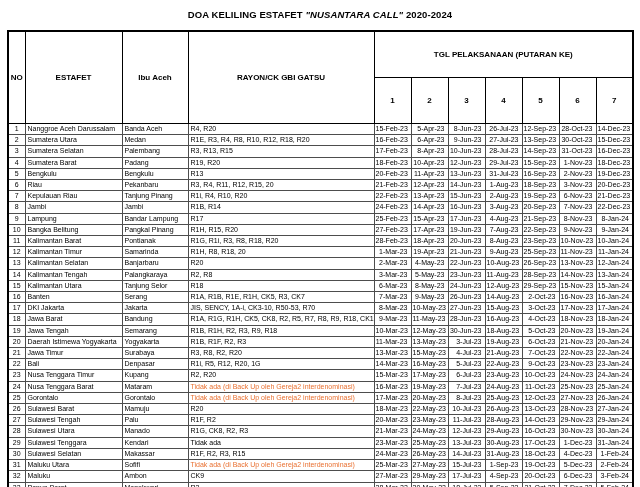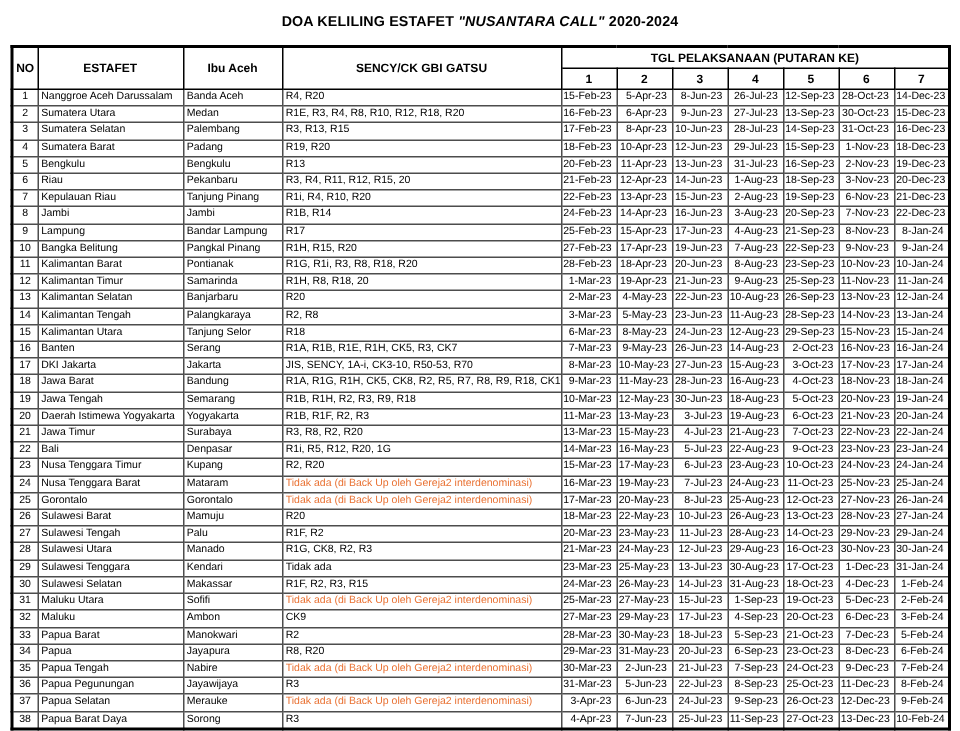--- a/index.html
+++ b/index.html
@@ -16,21 +16,21 @@
   table.sched {
     position:absolute; left:7px; top:30px; width:625px;
     border-collapse:collapse; table-layout:fixed;
     border:2px solid #000;
   }
   th, td {
     border:1px solid #4d4d4d;
     overflow:hidden; white-space:nowrap;
     vertical-align:middle;
   }
-  thead th { border-color:#000; font-size:8px; font-weight:bold; text-align:center; padding:0 1px; }
+  thead th { border-color:#000; font-size:8px; font-weight:bold; text-align:center; padding:16px 1px; }
   th.group { height:13px; }
   tr.putaran th { height:13px; }
   td { font-size:7px; height:10.2px; line-height:10.2px; padding:0 2px; }
   td.c-num  { text-align:center; padding:0 1px; }
   td.c-date { text-align:right; padding:0 3px 0 1px; }
   td.hl { color:var(--hl, #E97132); }
   col.w-no    { width:17px; }
   col.w-prov  { width:97px; }
   col.w-ibu   { width:66px; }
   col.w-rayon { width:186px; }
@@ -53,21 +53,21 @@
       <col class="w-date">
       <col class="w-date">
       <col class="w-date">
       <col class="w-date">
   </colgroup>
   <thead>
     <tr>
       <th rowspan="2">NO</th>
       <th rowspan="2">ESTAFET</th>
       <th rowspan="2">Ibu Aceh</th>
-      <th rowspan="2">SENCY/CK GBI GATSU</th>
+      <th rowspan="2">RAYON/CK GBI GATSU</th>
       <th colspan="7" class="group">TGL PELAKSANAAN (PUTARAN KE)</th>
     </tr>
     <tr class="putaran" id="putaran-row">
         <th>1</th>
         <th>2</th>
         <th>3</th>
         <th>4</th>
         <th>5</th>
         <th>6</th>
         <th>7</th>

